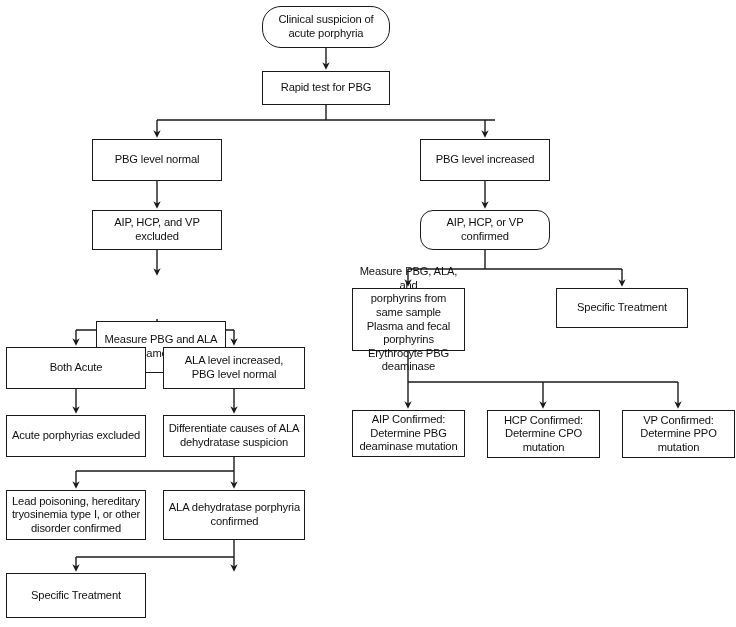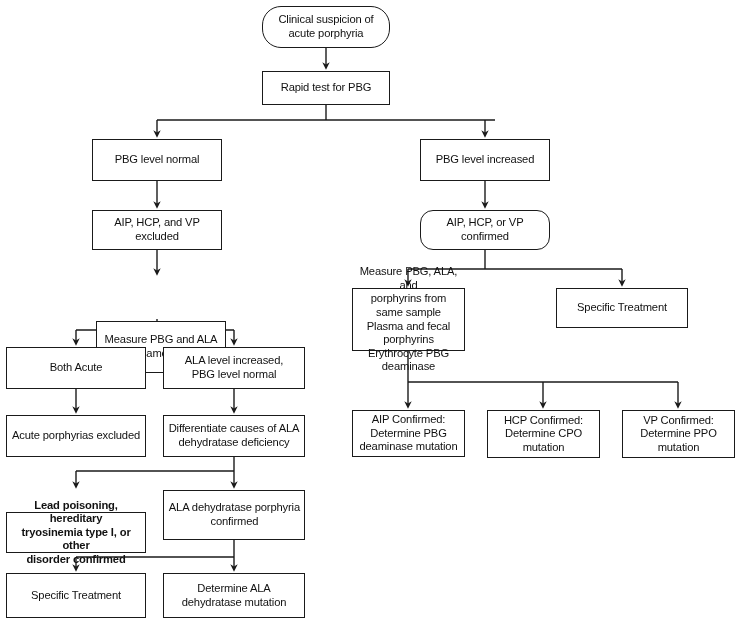--- a/index.html
+++ b/index.html
@@ -173,36 +173,32 @@
 Determine PPO
 mutation</span>
   </div>
 
   <div class="node" style="left:6px;top:415px;width:140px;height:42px;">
     <span class="label">Acute porphyrias excluded</span>
   </div>
 
   <div class="node" style="left:163px;top:415px;width:142px;height:42px;">
     <span class="label">Differentiate causes of ALA
-dehydratase deficiency</span>
-  </div>
-
-  <div class="node" style="left:6px;top:512px;width:140px;height:41px;font-weight:bold;">
+dehydratase suspicion</span>
+  </div>
+
+  <div class="node" style="left:6px;top:490px;width:140px;height:50px;">
     <span class="label">Lead poisoning, hereditary
 tryosinemia type I, or other
 disorder confirmed</span>
   </div>
 
   <div class="node" style="left:163px;top:490px;width:142px;height:50px;justify-content:flex-end;">
     <span class="label">ALA dehydratase porphyria
 confirmed</span>
   </div>
 
   <div class="node" style="left:6px;top:573px;width:140px;height:45px;">
     <span class="label">Specific Treatment</span>
   </div>
 
-  <div class="node" style="left:163px;top:573px;width:142px;height:45px;">
-    <span class="label">Determine ALA
-dehydratase mutation</span>
-  </div>
 
 </div>
 
 </body></html>

